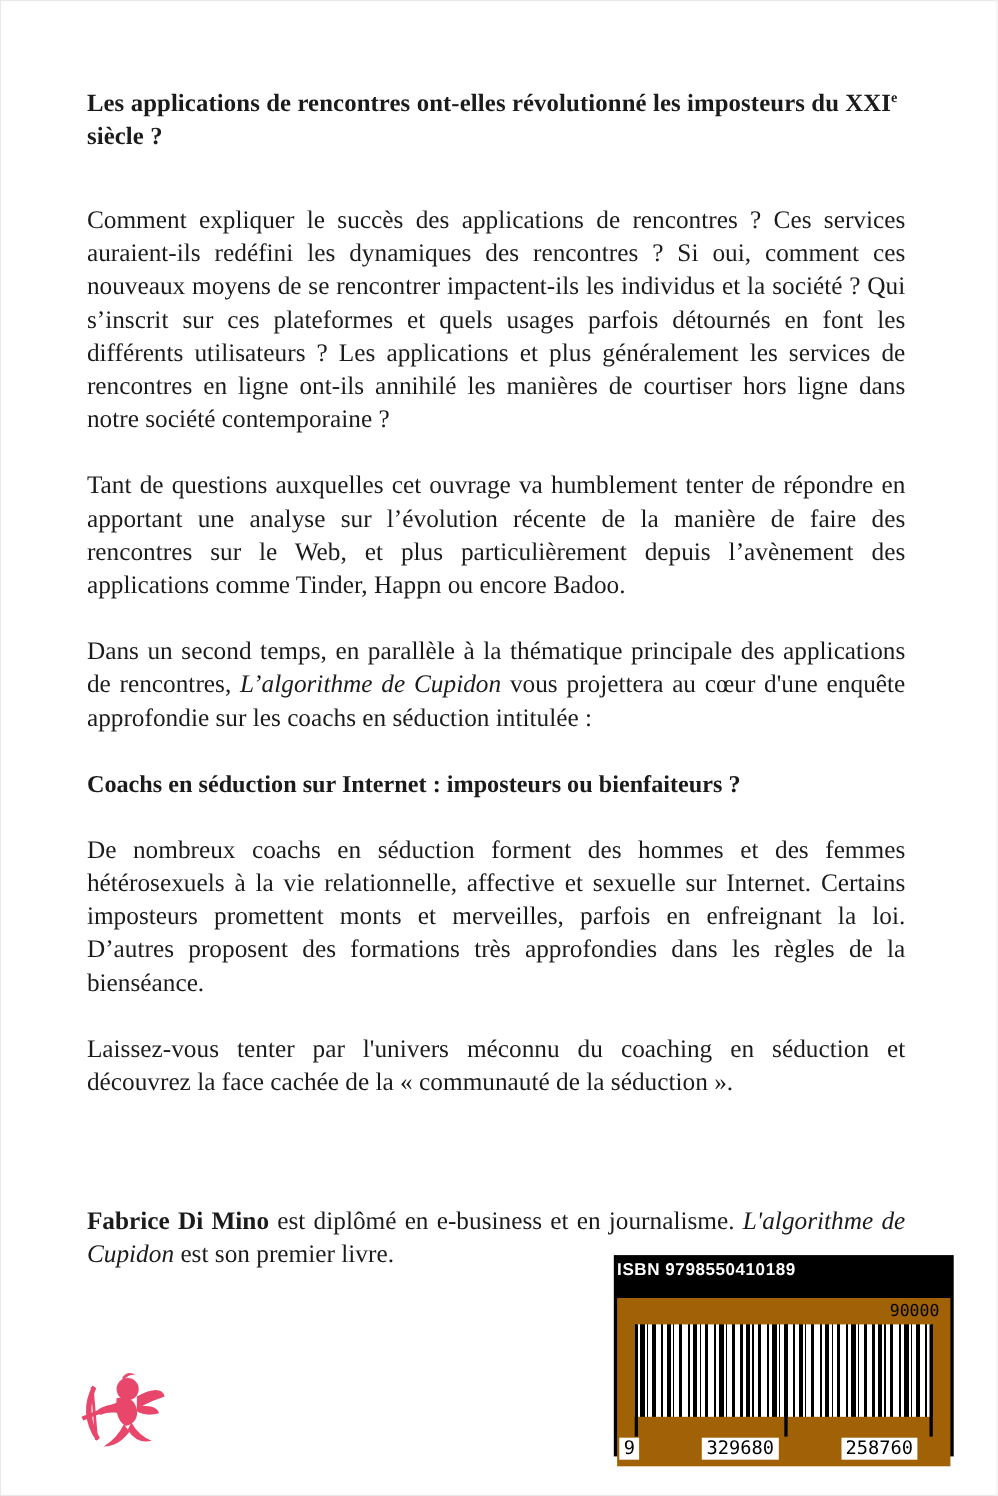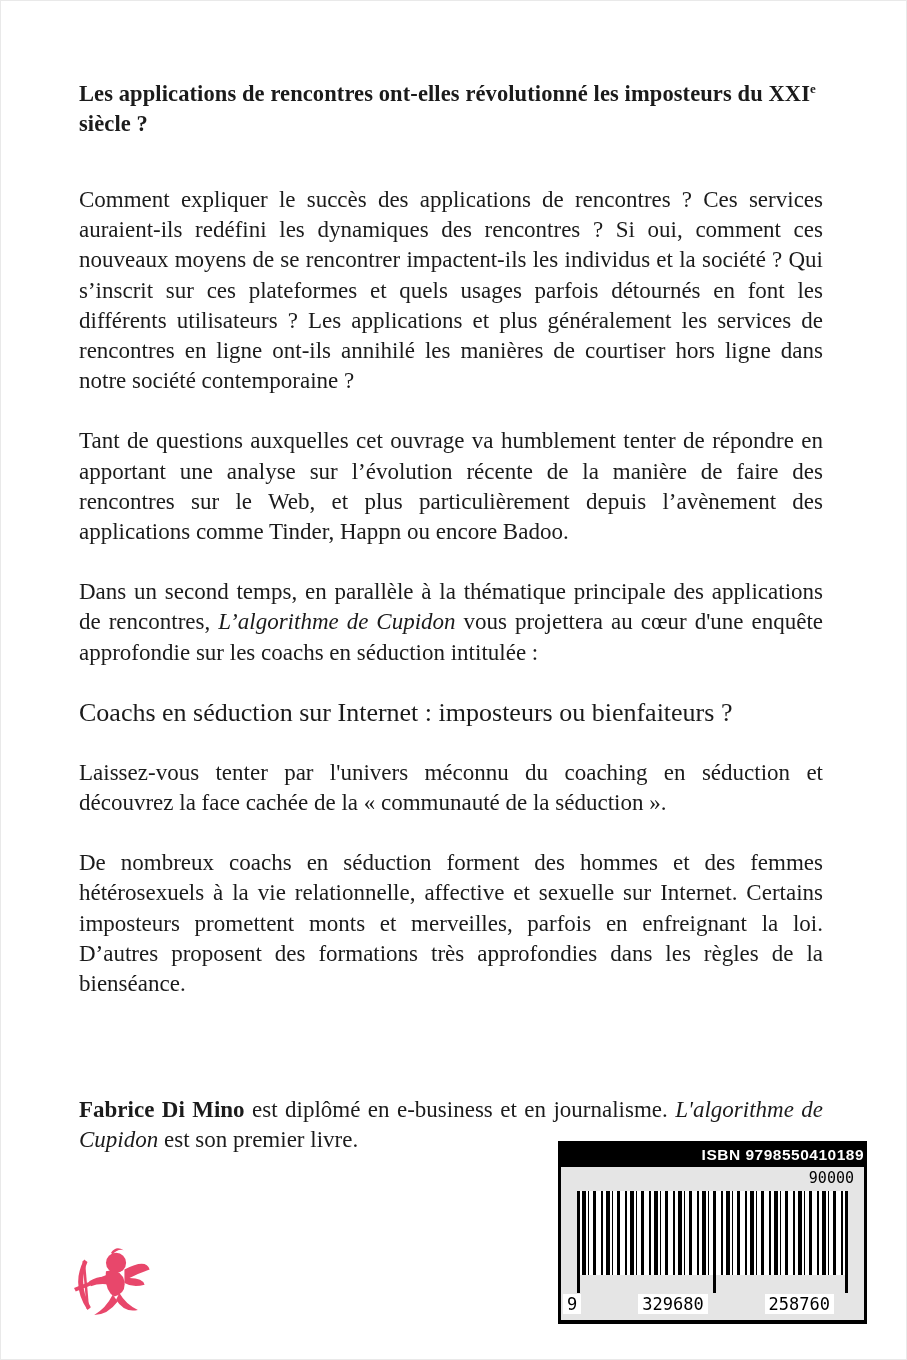--- a/index.html
+++ b/index.html
@@ -29,23 +29,23 @@
     letter-spacing: 0.1px;
   }
   h1.headline sup { font-size: 13px; line-height: 0; }
   .content p {
     font-size: 23px;
     line-height: 30.2px;
     text-align: justify;
     margin: 0 0 30px 0;
   }
   h2.subheading {
-    font-size: 26px;
+    font-size: 22px;
     line-height: 30px;
-    font-weight: normal;
+    font-weight: bold;
     margin: 0 0 30px 0;
   }
   p.author { margin-top: 96px; }
   em { font-style: italic; }
   strong { font-weight: bold; }
 
   
   .cupid {
     position: absolute;
     left: 68px;
@@ -59,32 +59,32 @@
   .barcode-box {
     position: absolute;
     left: 557px;
     top: 1140px;
     width: 309px;
     height: 183px;
     background: #000;
     padding: 0 3px 3px 3px;
   }
   .isbn-header {
-    height: 26px;
+    height: 39px;
     line-height: 27px;
-    text-align: right;
+    text-align: left;
     color: #fff;
     font-family: "Liberation Sans", sans-serif;
     font-size: 15.5px;
     font-weight: bold;
     letter-spacing: 0.5px;
   }
   .barcode-inner {
     position: relative;
-    background: #e5e5e5;
+    background: #a16207;
     height: 153px;
   }
   .price-code {
     position: absolute;
     top: 2px;
     right: 10px;
     font-family: "DejaVu Sans Mono", monospace;
     font-size: 15px;
     color: #000;
   }
@@ -134,23 +134,23 @@
     <h1 class="headline"><span>Les applications de rencontres ont-elles révolutionné les imposteurs du XXI</span><sup>e</sup><span> siècle ?</span></h1>
 
     <p>Comment expliquer le succès des applications de rencontres ? Ces services auraient-ils redéfini les dynamiques des rencontres ? Si oui, comment ces nouveaux moyens de se rencontrer impactent-ils les individus et la société ? Qui s’inscrit sur ces plateformes et quels usages parfois détournés en font les différents utilisateurs ? Les applications et plus généralement les services de rencontres en ligne ont-ils annihilé les manières de courtiser hors ligne dans notre société contemporaine ?</p>
 
     <p>Tant de questions auxquelles cet ouvrage va humblement tenter de répondre en apportant une analyse sur l’évolution récente de la manière de faire des rencontres sur le Web, et plus particulièrement depuis l’avènement des applications comme Tinder, Happn ou encore Badoo.</p>
 
     <p><span>Dans un second temps, en parallèle à la thématique principale des applications de rencontres, </span><em>L’algorithme de Cupidon</em><span> vous projettera au cœur d'une enquête approfondie sur les coachs en séduction intitulée :</span></p>
 
     <h2 class="subheading">Coachs en séduction sur Internet : imposteurs ou bienfaiteurs ?</h2>
 
+    <p>De nombreux coachs en séduction forment des hommes et des femmes hétérosexuels à la vie relationnelle, affective et sexuelle sur Internet. Certains imposteurs promettent monts et merveilles, parfois en enfreignant la loi. D’autres proposent des formations très approfondies dans les règles de la bienséance.</p>
+
     <p>Laissez-vous tenter par l'univers méconnu du coaching en séduction et découvrez la face cachée de la « communauté de la séduction ».</p>
-
-    <p>De nombreux coachs en séduction forment des hommes et des femmes hétérosexuels à la vie relationnelle, affective et sexuelle sur Internet. Certains imposteurs promettent monts et merveilles, parfois en enfreignant la loi. D’autres proposent des formations très approfondies dans les règles de la bienséance.</p>
 
     <p class="author"><strong>Fabrice Di Mino</strong><span> est diplômé en e-business et en journalisme. </span><em>L'algorithme de Cupidon</em><span> est son premier livre.</span></p>
 
   </main>
 
   <div class="cupid">
     <svg viewBox="0 0 100 100" xmlns="http://www.w3.org/2000/svg" aria-hidden="true">
       <g fill="#e8476b">
         <path d="M18 22 Q2 52 22 82 L26 79 Q10 52 22 25 Z"></path>
         <path d="M19 23 L24 81 L21 81 L16 24 Z"></path>

